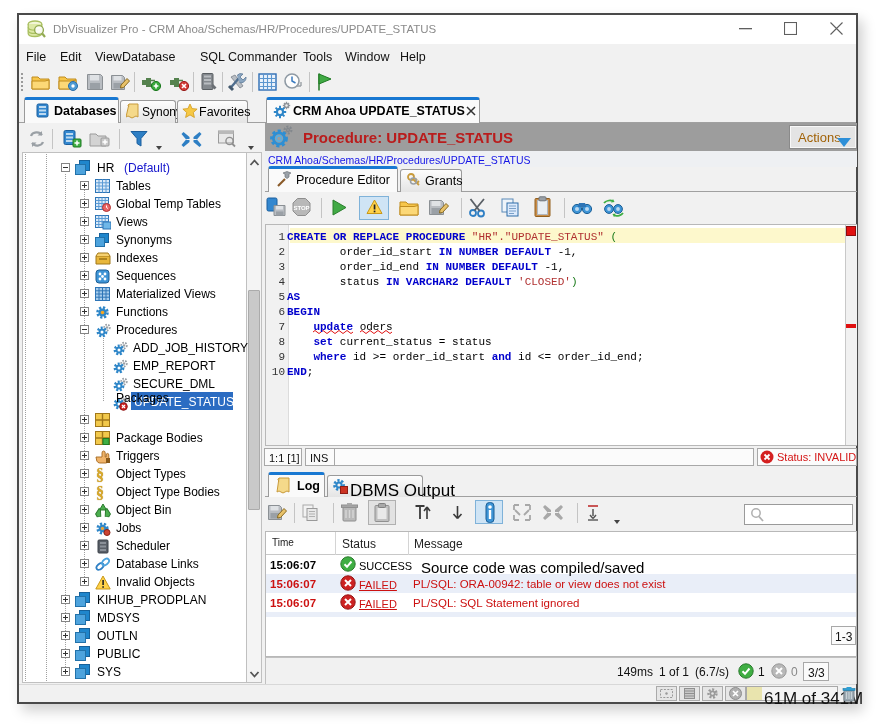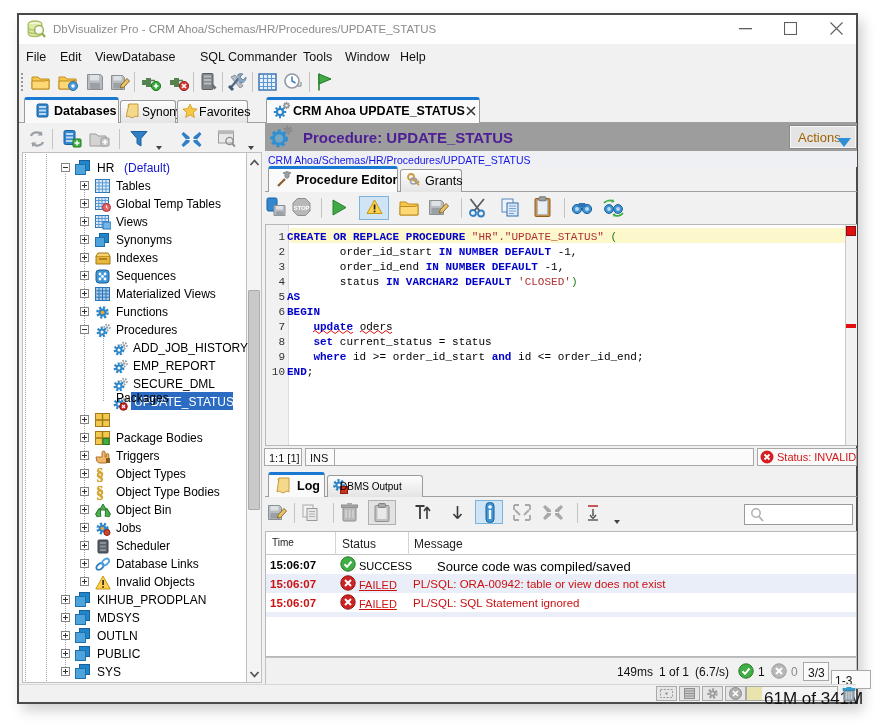--- a/index.html
+++ b/index.html
@@ -412,34 +412,34 @@
 <span class="trl" style="left:97px;top:665px">SYS</span>
 
 <div class="a" style="left:265px;top:123px;width:592px;height:28px;background:#9d9d9d"></div>
 <svg class="a" style="left:268px;top:124px" width="28" height="26" viewBox="0 0 28 26">
   <circle cx="20" cy="6" r="3.4" fill="none" stroke="#83888d" stroke-width="2.2" stroke-dasharray="2 1.5"></circle>
     <circle cx="20" cy="6" r="1.5" fill="none" stroke="#83888d" stroke-width="1.4"></circle>
   <circle cx="11" cy="14.5" r="7.2" fill="none" stroke="#2e8fd4" stroke-width="3.4" stroke-dasharray="3 2.4"></circle>
   <circle cx="11" cy="14.5" r="5.6" fill="none" stroke="#2e8fd4" stroke-width="2.8"></circle>
   <circle cx="11" cy="14.5" r="2.6" fill="none" stroke="#57aee2" stroke-width="1.6"></circle>
 </svg>
-<span class="a" style="left:303px;top:129px;font-size:15px;font-weight:bold;color:#4c1d95">Procedure: UPDATE_STATUS</span>
+<span class="a" style="left:303px;top:129px;font-size:15px;font-weight:bold;color:#b91c1c">Procedure: UPDATE_STATUS</span>
 <div class="a" style="left:790px;top:126px;width:66px;height:22px;background:#e4e4e4;border:1px solid #f8f8f8;outline:1px solid #8a8a8a"></div>
 <span class="a" style="left:798px;top:130px;font-size:13px;color:#a16207">Actions</span>
 <span class="a" style="left:837px;top:133px"><span style="display:inline-block;width:0;height:0;border-left:7px solid transparent;border-right:7px solid transparent;border-top:9px solid #2d8fd8"></span></span>
 <div class="a" style="left:265px;top:151px;width:592px;height:16px;background:#eef0f3"></div>
 <span class="a" style="left:268px;top:154px;font-size:10.5px;color:#1414e6">CRM Ahoa/Schemas/HR/Procedures/UPDATE_STATUS</span>
 
 <div class="a" style="left:265px;top:191px;width:592px;height:1px;background:#a0a0a0"></div>
 <div class="tab on" style="left:268px;top:166px;width:130px;height:26px"></div>
 <svg class="a" style="left:276px;top:171px" width="17" height="17" viewBox="0 0 17 17">
   <path d="M2 15 L9 8" stroke="#8a5a28" stroke-width="2.2"></path>
   <path d="M7 2 l4 -1.5 4 1.5 -2 1 v3 l-2 1.5 -2 -1.5 v-3 z" fill="#9aa1a8" stroke="#6d747b" stroke-width="0.7"></path>
 </svg>
-<span class="a" style="left:296px;top:173px;font-size:12.5px;font-weight:bold">Procedure Editor</span>
+<span class="a" style="left:296px;top:173px;font-size:12.5px;font-weight:normal">Procedure Editor</span>
 <div class="tab off" style="left:400px;top:169px;width:62px;height:23px"></div>
 <svg class="a" style="left:406px;top:172px" width="16" height="16" viewBox="0 0 16 16">
   <circle cx="5" cy="5" r="3" fill="none" stroke="#c89b3c" stroke-width="1.8"></circle>
   <path d="M7 7 l6 6 M11 11 l2 -2 M9 9 l2 -2" stroke="#c89b3c" stroke-width="1.8"></path>
   <circle cx="6.5" cy="8" r="3" fill="none" stroke="#9aa0a6" stroke-width="1.6" transform="translate(1,1)"></circle>
 </svg>
 <span class="a" style="left:425px;top:174px;font-size:12.5px">Grants</span>
 
 <svg class="a" style="left:266px;top:197px" width="20" height="20" viewBox="0 0 20 20">
   <rect x="1" y="1" width="10" height="13" rx="1.5" fill="#3387cf" stroke="#1b5f9e"></rect>
@@ -551,21 +551,21 @@
   <path d="M3 1 q-2.2 1.6 0 3.2" fill="none" stroke="#c89b3c"></path>
 </svg>
 <span class="a" style="left:297px;top:479px;font-size:12.5px;font-weight:bold">Log</span>
 <div class="tab off" style="left:327px;top:475px;width:96px;height:22px"></div>
 <svg class="a" style="left:331px;top:477px" width="18" height="18" viewBox="0 0 18 18">
   <circle cx="8" cy="8" r="4.6" fill="none" stroke="#2e86c8" stroke-width="2.6" stroke-dasharray="2.2 1.7"></circle>
     <circle cx="8" cy="8" r="3.6" fill="#2e86c8"></circle>
     <circle cx="8" cy="8" r="1.6" fill="#f1f1f1"></circle>
   <rect x="9.5" y="9.5" width="7" height="7" fill="#cc3322" stroke="#8e1c14"></rect>
 </svg>
-<span class="a" style="left:340px;top:481px;font-size:10px">DBMS Output</span>
+<span class="a" style="left:350px;top:481px;font-size:17px">DBMS Output</span>
 
 <svg class="a" style="left:267px;top:503px" width="21" height="19" viewBox="0 0 21 19">
   <path d="M1.5 2.5 h11 l2 2 v12 h-13 z" fill="#b9bdc2" stroke="#8b9094"></path>
   <rect x="3.5" y="3" width="8" height="4.5" fill="#dfe2e5"></rect>
     <rect x="3.5" y="10" width="9" height="5.5" fill="#9aa0a6"></rect>
   <path d="M11 12 L17 5.5 L19.5 8 L13.5 14.5 L10.5 15 z" fill="#e8c26a" stroke="#8a6a20"></path>
 </svg>
 <svg class="a" style="left:301px;top:503px" width="20" height="20" viewBox="0 0 20 20">
   <rect x="2" y="2" width="10" height="12" fill="#f2f2f2" stroke="#aaa"></rect>
   <rect x="6" y="5.5" width="10" height="12" fill="#e8e8e8" stroke="#999"></rect>
@@ -630,21 +630,21 @@
 <span class="a" style="left:342px;top:537px;font-size:12px;color:#222">Status</span>
 <span class="a" style="left:414px;top:537px;font-size:12px;color:#222">Message</span>
 <div class="a" style="left:266px;top:574px;width:590px;height:19px;background:#e9eef8"></div>
 <div class="a" style="left:266px;top:612px;width:590px;height:5px;background:#e9eef8"></div>
 <span class="a" style="left:270px;top:559px;font-size:11.5px;font-weight:bold;color:#000">15:06:07</span>
 <svg class="a" style="left:340px;top:556px" width="16" height="16" viewBox="0 0 16 16">
     <circle cx="8" cy="8" r="7.2" fill="#3fae43" stroke="#2a7a2d"></circle>
     <path d="M4.5 8.2 l2.5 2.6 L11.5 5.5" stroke="#fff" stroke-width="2" fill="none"></path>
   </svg>
 <span class="a" style="left:359px;top:560px;font-size:11px;color:#000">SUCCESS</span>
-<span class="a" style="left:437px;top:559px;font-size:13px;color:#000">Source code was compiled/saved</span>
+<span class="a" style="left:421px;top:559px;font-size:15px;color:#000">Source code was compiled/saved</span>
 <span class="a" style="left:270px;top:578px;font-size:11.5px;font-weight:bold;color:#cc1111">15:06:07</span>
 <svg class="a" style="left:340px;top:575px" width="16" height="16" viewBox="0 0 16 16">
     <circle cx="8" cy="8" r="7.2" fill="#cc2222" stroke="#951616"></circle>
     <path d="M5 5 l6 6 M11 5 l-6 6" stroke="#fff" stroke-width="2"></path>
   </svg>
 <span class="a" style="left:359px;top:579px;font-size:11px;color:#cc1111;text-decoration:underline">FAILED</span>
 <span class="a" style="left:413px;top:578px;font-size:11.5px;color:#cc1111">PL/SQL: ORA-00942: table or view does not exist</span>
 <span class="a" style="left:270px;top:597px;font-size:11.5px;font-weight:bold;color:#cc1111">15:06:07</span>
 <svg class="a" style="left:340px;top:594px" width="16" height="16" viewBox="0 0 16 16">
     <circle cx="8" cy="8" r="7.2" fill="#cc2222" stroke="#951616"></circle>
@@ -663,21 +663,21 @@
   </svg>
 <span class="a" style="left:758px;top:665px;font-size:12px;color:#111">1</span>
 <svg class="a" style="left:771px;top:663px" width="16" height="16" viewBox="0 0 16 16">
     <circle cx="8" cy="8" r="7.2" fill="#b8b8b8" stroke="#999"></circle>
     <path d="M5 5 l6 6 M11 5 l-6 6" stroke="#fff" stroke-width="2"></path>
   </svg>
 <span class="a" style="left:791px;top:665px;font-size:12px;color:#888">0</span>
 <div class="sbox" style="left:803px;top:662px;width:26px;height:19px">
     <span style="position:absolute;left:4px;top:3px;font-size:12px">3/3</span>
   </div>
-<div class="sbox" style="left:831px;top:670px;width:40px;height:19px">
+<div class="sbox" style="left:831px;top:626px;width:25px;height:19px">
     <span style="position:absolute;left:3px;top:3px;font-size:12px">1-3</span>
   </div>
 
 <div class="a" style="left:19px;top:684px;width:837px;height:18px;background:#f1f1f1;border-top:1px solid #d8d8d8"></div>
 <div class="a" style="left:656px;top:686px;width:21px;height:15px;background:#e6e6e6;border:1px solid #aaa"></div>
 <svg class="a" style="left:660px;top:689px" width="13" height="9" viewBox="0 0 13 9">
     <rect x="0.5" y="0.5" width="12" height="8" fill="none" stroke="#999" stroke-dasharray="2 1.4"></rect>
     <circle cx="6.5" cy="4.5" r="1.2" fill="#999"></circle>
   </svg>
 <div class="a" style="left:679px;top:686px;width:21px;height:15px;background:#e6e6e6;border:1px solid #aaa"></div>

